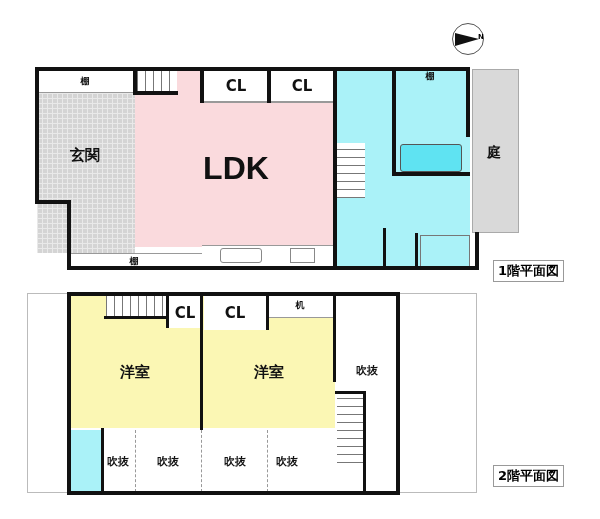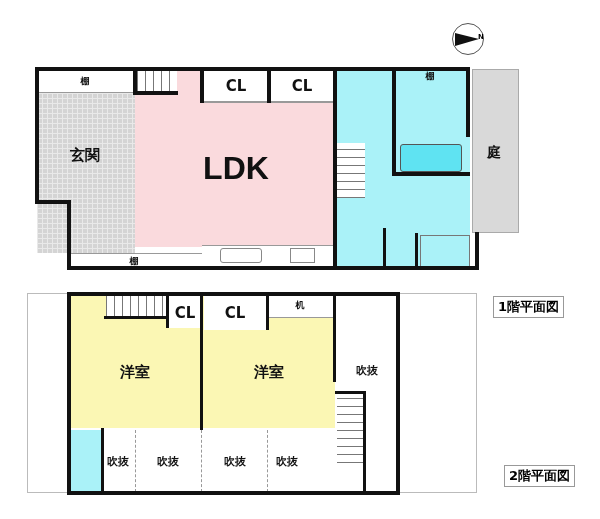--- a/index.html
+++ b/index.html
@@ -66,21 +66,21 @@
   <div class="wall" style="left:333px;top:67px;width:4px;height:202px;"></div>
   <div class="wall" style="left:200px;top:67px;width:4px;height:36px;"></div>
   <div class="wall" style="left:267px;top:67px;width:4px;height:36px;"></div>
   <div class="wall" style="left:392px;top:67px;width:4px;height:108px;"></div>
   <div class="wall" style="left:392px;top:172px;width:78px;height:4px;"></div>
   <div class="wall" style="left:133px;top:67px;width:4px;height:28px;"></div>
   <div class="wall" style="left:133px;top:91px;width:45px;height:4px;"></div>
   <div class="wall" style="left:383px;top:228px;width:3px;height:40px;"></div>
   <div class="wall" style="left:415px;top:233px;width:3px;height:36px;"></div>
 
-  <div class="floor-title" style="left:493px;top:260px;margin-top:36px;">1階平面図</div>
+  <div class="floor-title" style="left:493px;top:260px;">1階平面図</div>
 </div>
 
 <div>
   <div class="abs" style="left:27px;top:293px;width:42px;height:200px;border:1px solid #bbb;"></div>
   <div class="abs" style="left:399px;top:293px;width:78px;height:200px;border:1px solid #bbb;"></div>
 
   <div class="abs" style="left:69px;top:293px;width:133px;height:135px;background:#fbf7b4;"></div>
   <div class="abs stairs" style="left:106px;top:294px;width:60px;height:24px;"></div>
   <div class="abs" style="left:168px;top:294px;width:34px;height:34px;background:#fff;"></div>
   <span class="lbl" style="left:185px;top:313px;font-size:15px;">CL</span>
@@ -114,14 +114,14 @@
   <div class="wall" style="left:396px;top:292px;width:4px;height:203px;"></div>
   <div class="wall" style="left:200px;top:292px;width:3px;height:138px;"></div>
   <div class="wall" style="left:333px;top:292px;width:3px;height:90px;"></div>
   <div class="wall" style="left:166px;top:292px;width:3px;height:36px;"></div>
   <div class="wall" style="left:266px;top:292px;width:3px;height:38px;"></div>
   <div class="wall" style="left:104px;top:316px;width:64px;height:3px;"></div>
   <div class="wall" style="left:101px;top:428px;width:3px;height:66px;"></div>
   <div class="wall" style="left:335px;top:391px;width:30px;height:3px;"></div>
   <div class="wall" style="left:363px;top:391px;width:3px;height:102px;"></div>
 
-  <div class="floor-title" style="left:493px;top:465px;margin-left:11px;">2階平面図</div>
+  <div class="floor-title" style="left:493px;top:465px;">2階平面図</div>
 </div>
 
 </body></html>

